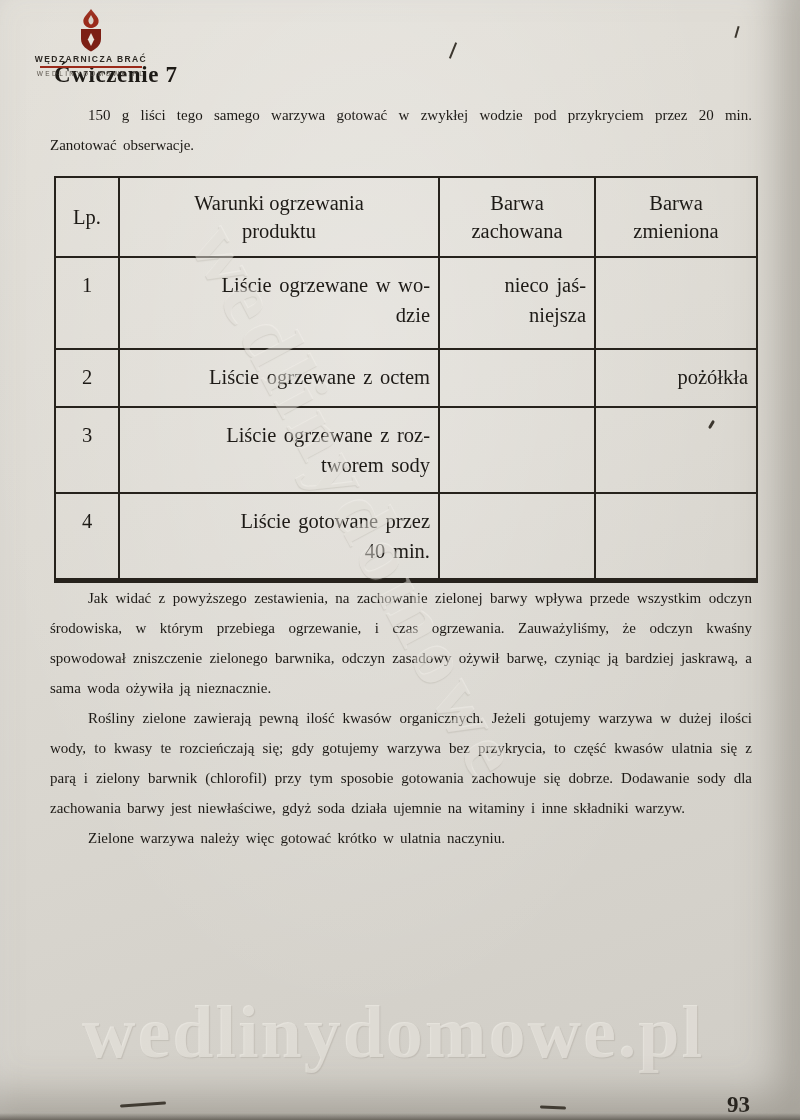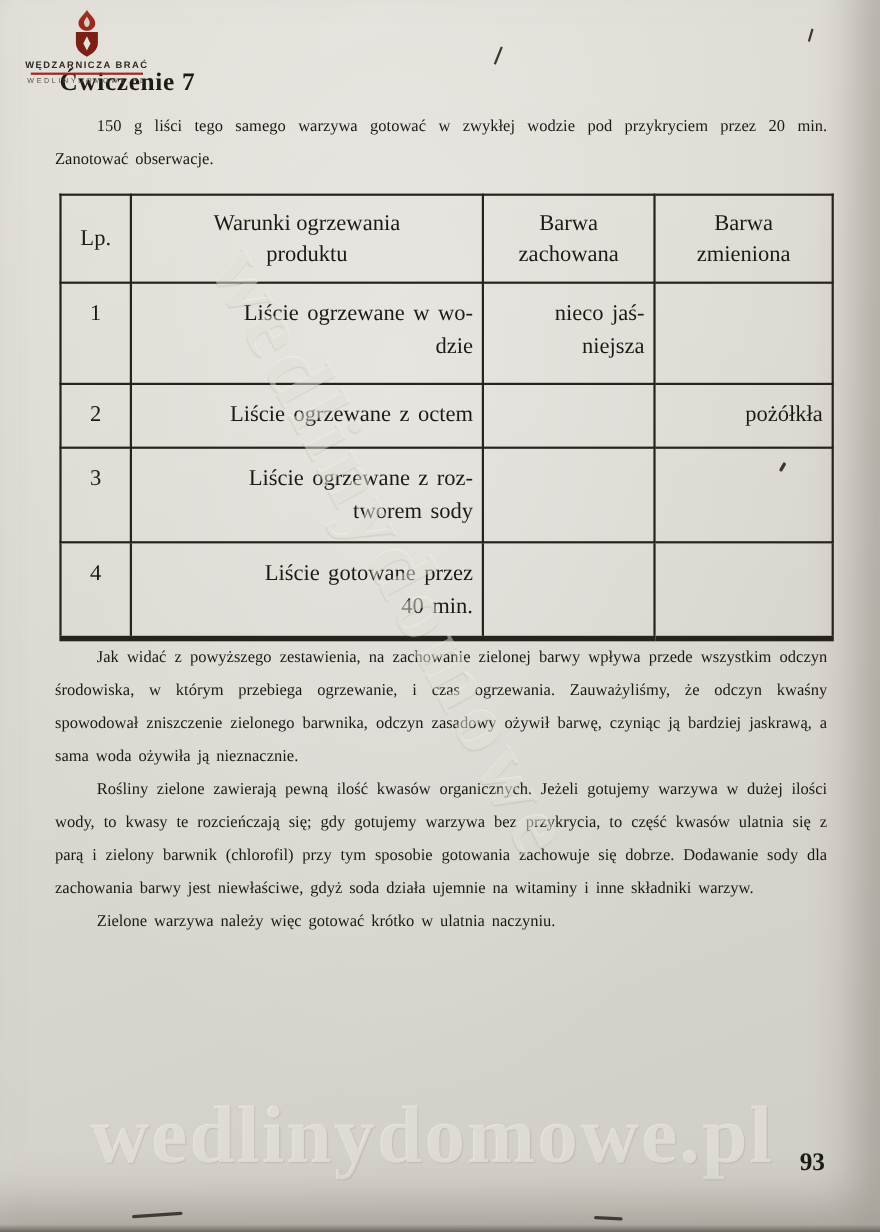--- a/index.html
+++ b/index.html
@@ -17,21 +17,21 @@
     position: absolute; inset: 0; pointer-events: none; z-index: 6;
     box-shadow: inset -20px -24px 42px rgba(82,76,66,0.35), inset 5px 5px 20px rgba(255,255,255,0.22);
   }
   .page-edge-bottom {
     position: absolute; left: 0; right: 0; bottom: 0; height: 7px; z-index: 6;
     background: linear-gradient(180deg, rgba(0,0,0,0) 0%, rgba(42,37,30,0.5) 100%);
     pointer-events: none;
   }
 
   
-  .logo { position: absolute; top: 8px; left: 20px; width: 118px; text-align: center; z-index: 3; }
+  .logo { position: absolute; top: 8px; left: 32px; width: 118px; text-align: center; z-index: 3; }
   .logo svg { display: block; margin: 0 auto 2px auto; }
   .logo-line1 { font-family: "Liberation Sans", sans-serif; font-size: 8.5px; font-weight: bold; letter-spacing: 1.4px; color: #2c2823; white-space: nowrap; }
   .logo-rule { height: 2px; background: #9a2a1a; margin: 2px 8px; }
   .logo-line2 { font-family: "Liberation Sans", sans-serif; font-size: 6.5px; letter-spacing: 2.4px; color: #5a544c; white-space: nowrap; }
 
   
   .content { position: relative; z-index: 2; padding: 62px 48px 0 50px; }
   .heading { font-size: 23px; font-weight: bold; letter-spacing: 0.6px; margin: 0 0 12px 4px; }
   .para {
     font-size: 15px; line-height: 30px; text-align: justify;
@@ -76,21 +76,21 @@
     transform: rotate(62deg); transform-origin: 0 0;
     text-shadow: 1px 1px 1px rgba(120,112,100,0.15);
   }
   .wm-bottom {
     top: 990px; left: 82px;
     font-size: 74px; letter-spacing: 2px;
     color: rgba(250,248,242,0.5);
     text-shadow: 1px 1px 1px rgba(120,112,100,0.18);
   }
 
-  .page-num { position: absolute; top: 1044px; right: 50px; font-size: 23px; font-weight: bold; z-index: 5; }
+  .page-num { position: absolute; top: 1092px; right: 50px; font-size: 23px; font-weight: bold; z-index: 5; }
 
   
   .scan-mark { position: absolute; background: #3c372f; pointer-events: none; z-index: 3; }
   .mark-a { left: 452px; top: 42px; width: 2px; height: 17px; transform: rotate(22deg); }
   .mark-b { left: 736px; top: 26px; width: 2px; height: 12px; transform: rotate(16deg); }
   .mark-c { left: 710px; top: 420px; width: 3px; height: 9px; transform: rotate(30deg); border-radius: 2px; }
   .mark-d { left: 120px; top: 1103px; width: 46px; height: 3px; transform: rotate(-4deg); border-radius: 2px; }
   .mark-e { left: 540px; top: 1106px; width: 26px; height: 3px; transform: rotate(3deg); border-radius: 2px; }
 </style>
 </head>

